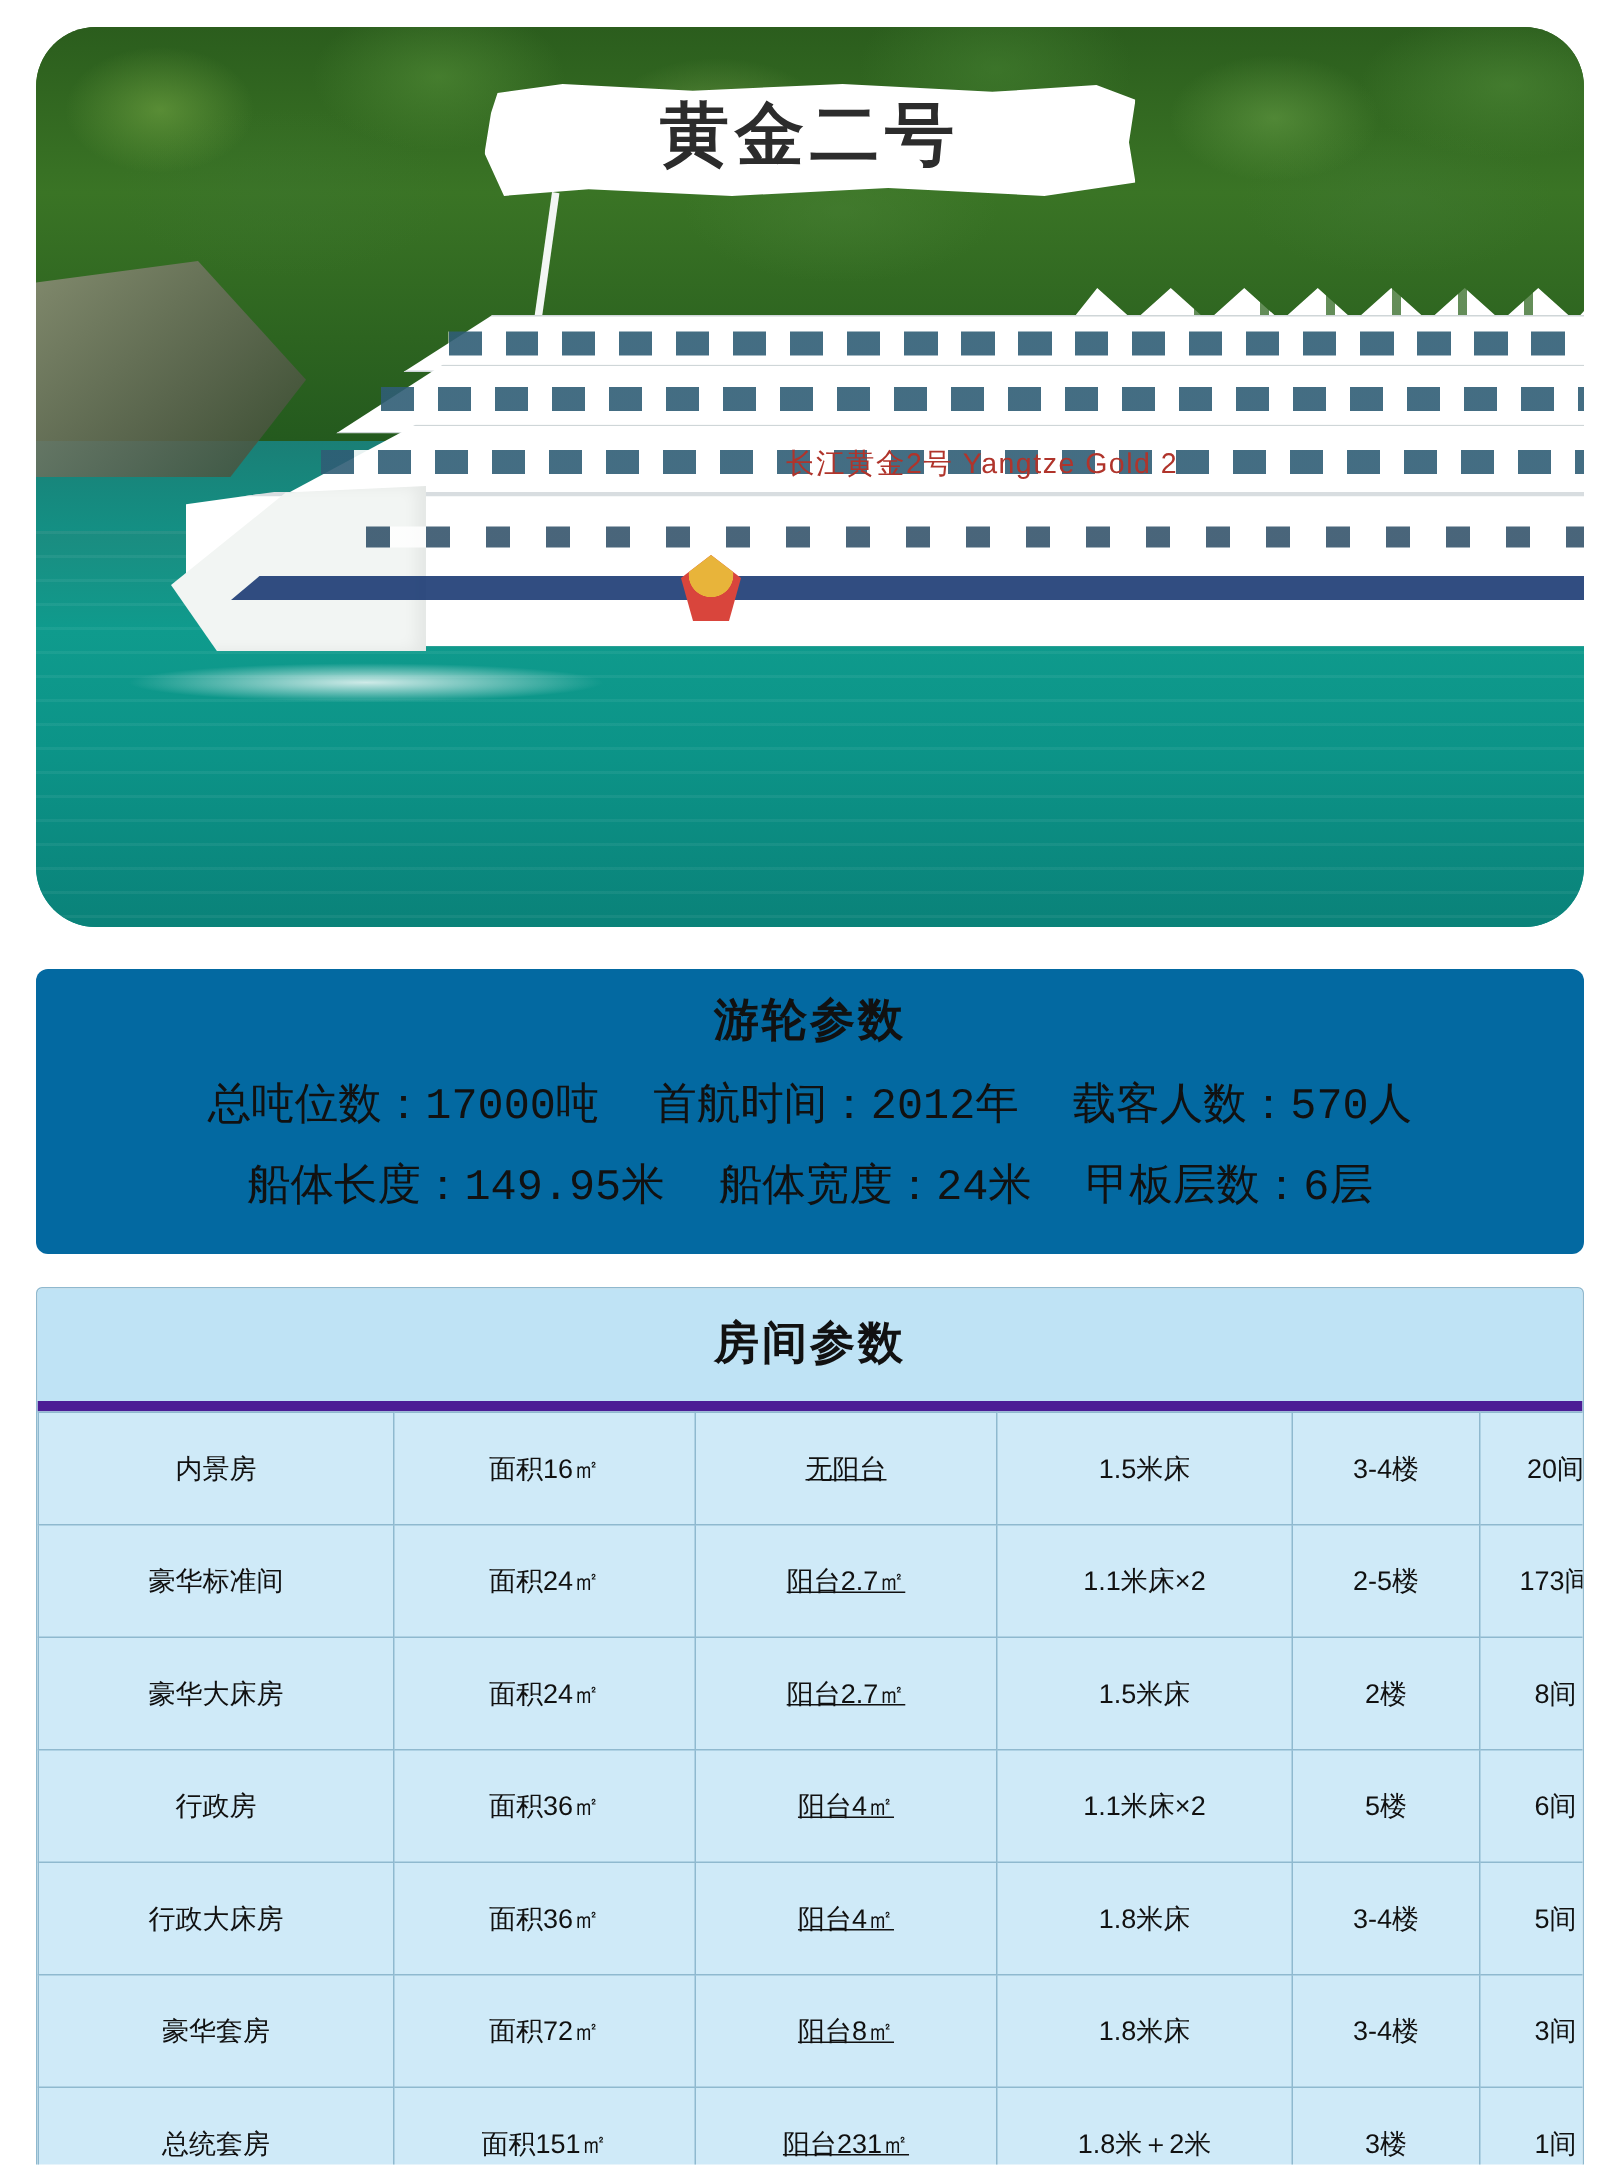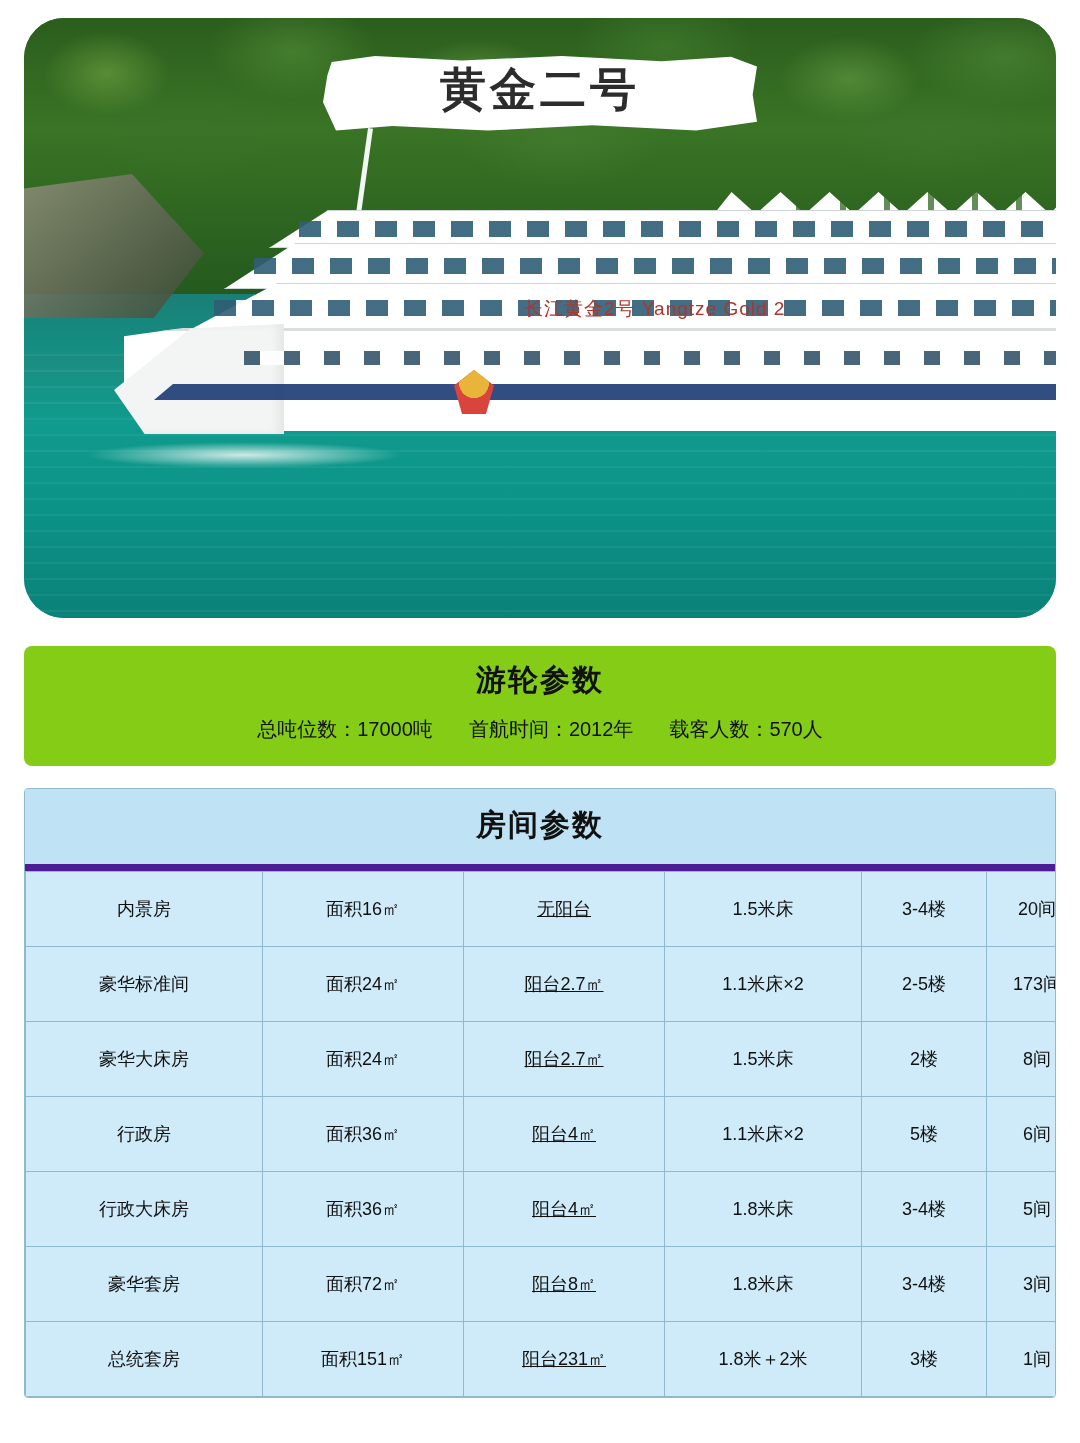--- a/index.html
+++ b/index.html
@@ -226,41 +226,42 @@
     font-size: 46px;
     font-weight: bold;
     color: #2c2c2c;
     letter-spacing: 4px;
     line-height: 1.1;
   }
 
   
   .params {
     margin: 28px 24px 0 24px;
-    background: #84cc16;
+    background: #0369a1;
     border-radius: 8px;
     padding: 14px 10px 18px 10px;
     text-align: center;
   }
   .params .panel-title {
     font-size: 30px;
     font-weight: bold;
     color: #111;
     letter-spacing: 2px;
     margin-bottom: 10px;
   }
   .params .row {
     display: flex;
     justify-content: center;
     align-items: flex-end;
     gap: 36px;
-    font-size: 20px;
+    font-size: 29px;
     color: #111;
     line-height: 1.85;
     white-space: nowrap;
+    font-family: Liberation Mono, monospace;
   }
 
   
   .rooms {
     margin: 22px 24px 0 24px;
     border: 1px solid #8fb9cf;
     border-radius: 4px;
     overflow: hidden;
   }
   .rooms .rooms-title {
@@ -337,20 +338,31 @@
         <span>总吨位数：</span><span>17000吨</span>
       </span>
       <span>
         <span>首航时间：</span><span>2012年</span>
       </span>
       <span>
         <span>载客人数：</span><span>570人</span>
       </span>
     </div>
 
+    <div class="row">
+      <span>
+        <span>船体长度：</span><span>149.95米</span>
+      </span>
+      <span>
+        <span>船体宽度：</span><span>24米</span>
+      </span>
+      <span>
+        <span>甲板层数：</span><span>6层</span>
+      </span>
+    </div>
   </div>
 
   <div class="rooms">
     <div class="rooms-title">房间参数</div>
     <table class="room-table">
       <tbody>
         <tr>
           <td class="c0">内景房</td>
           <td class="c1">面积16㎡</td>
           <td class="c2">无阳台</td>

